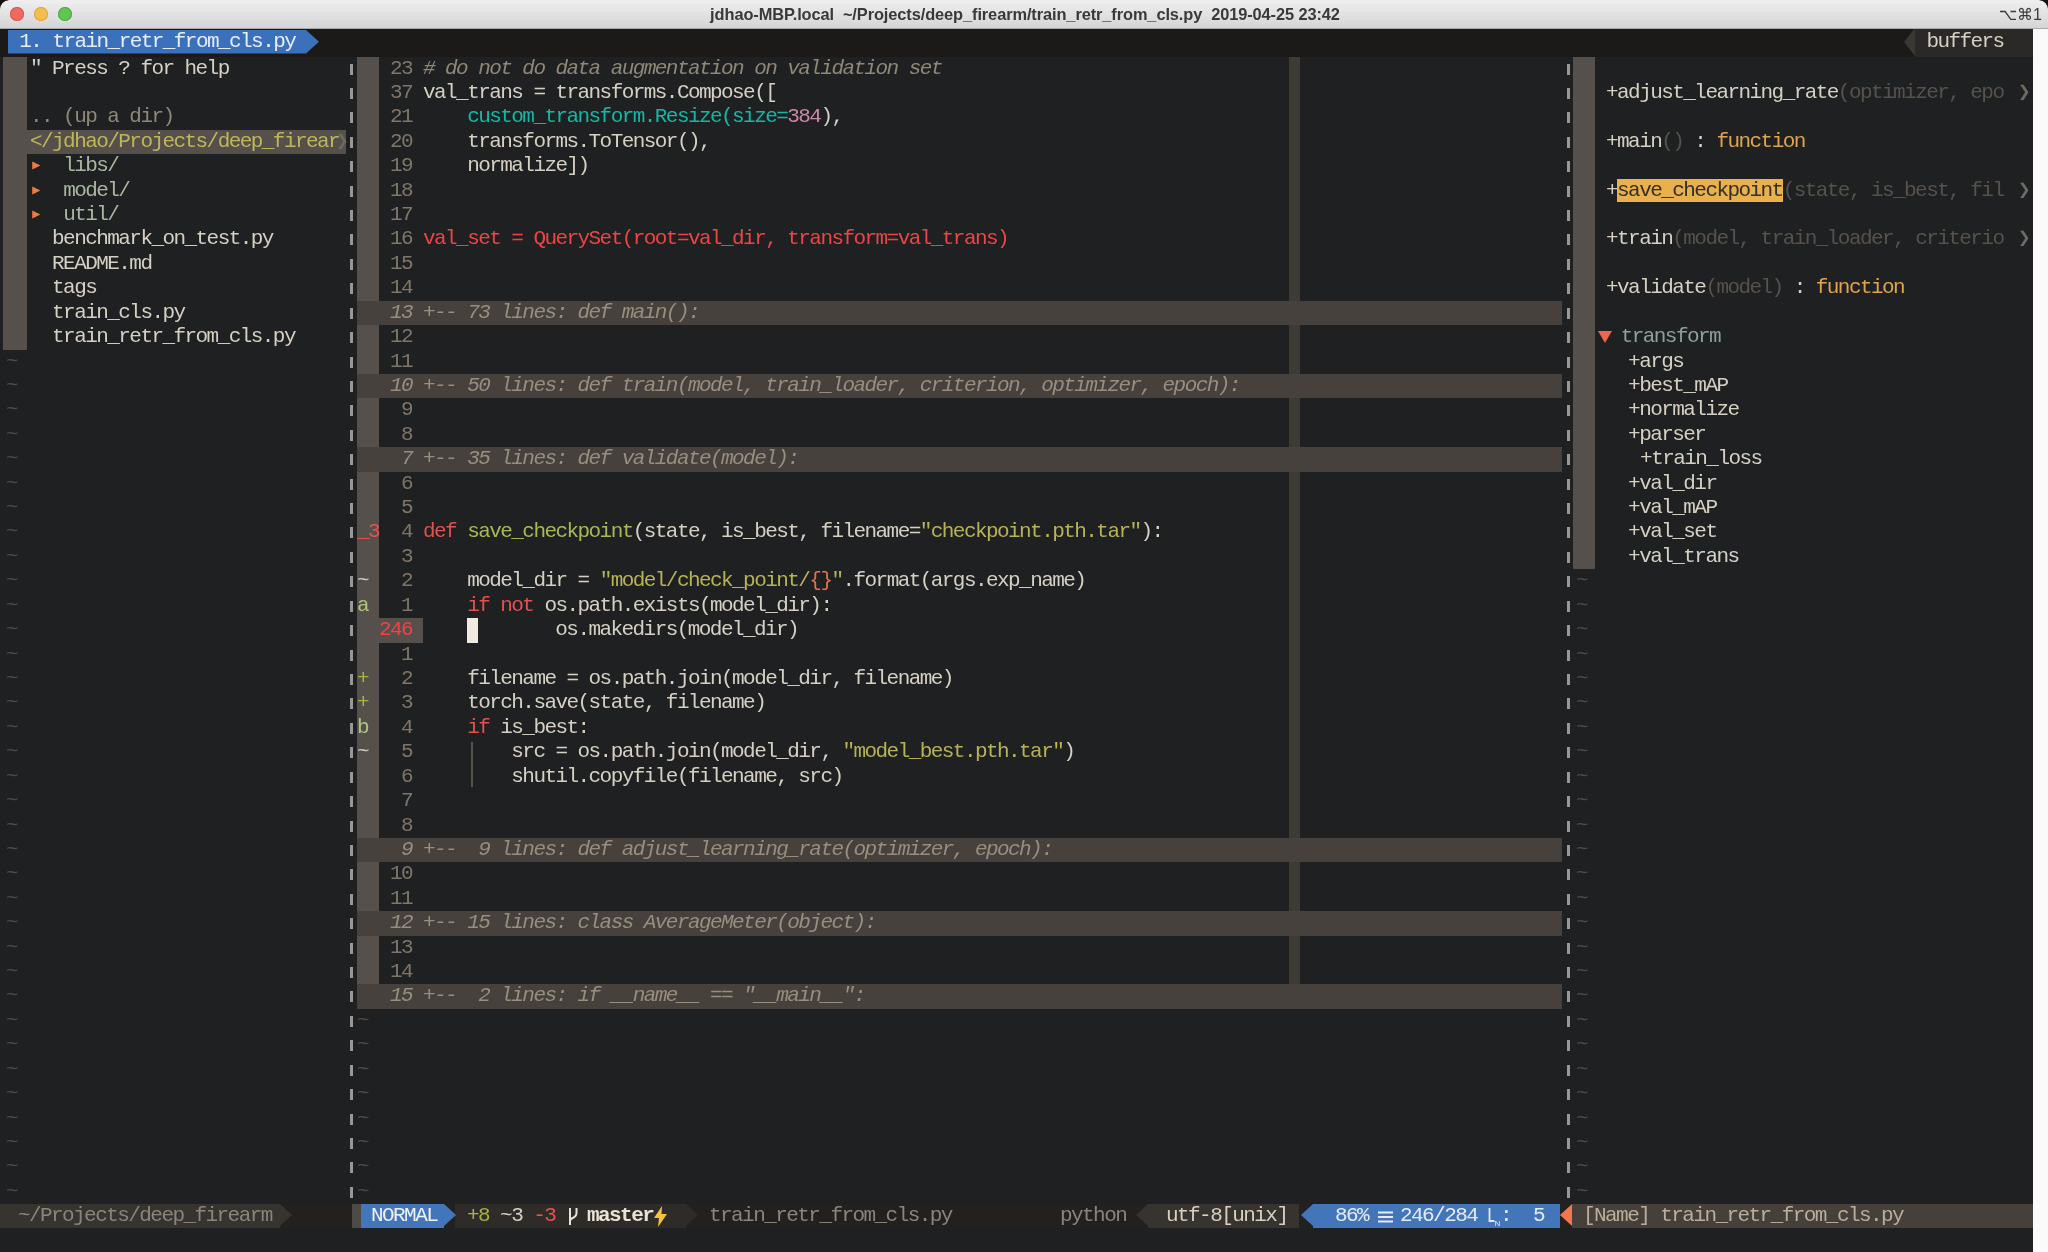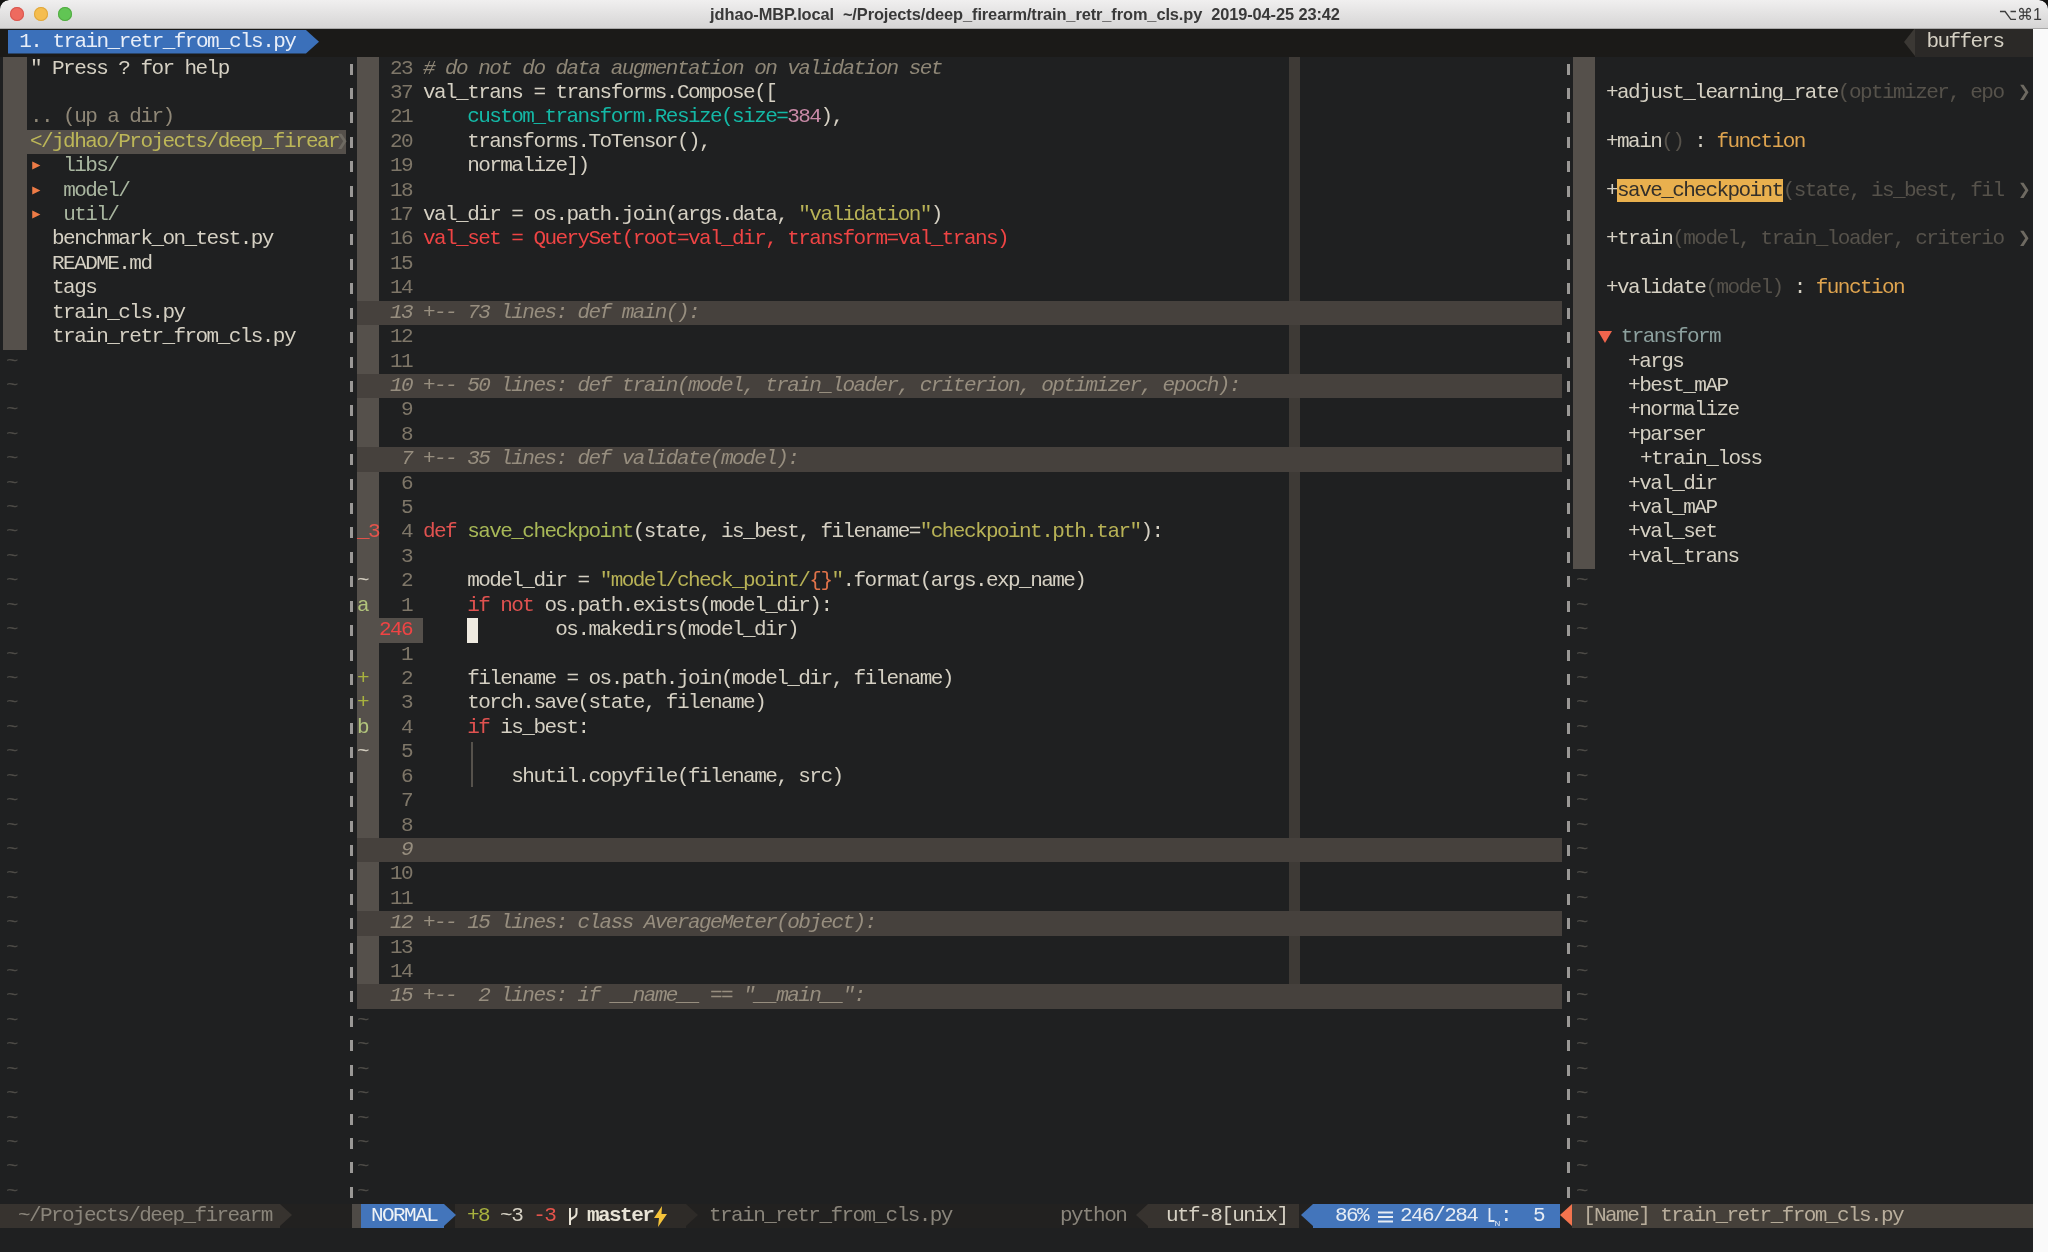--- a/index.html
+++ b/index.html
@@ -69,21 +69,20 @@
 <div class="m" style="left:357.00px;top:80.92px;width:55px;text-align:right;"><span style="color:#7e7668;">37</span></div>
 <div class="m" style="left:423.00px;top:80.92px;"><span style="color:#d5d0c3;">val_trans = transforms.Compose([</span></div>
 <div class="m" style="left:357.00px;top:105.34px;width:55px;text-align:right;"><span style="color:#7e7668;">21</span></div>
 <div class="m" style="left:423.00px;top:105.34px;"><span style="color:#14b8a6;">    custom_transform.Resize(size=</span><span style="color:#c789a6;">384</span><span style="color:#d5d0c3;">),</span></div>
 <div class="m" style="left:357.00px;top:129.76px;width:55px;text-align:right;"><span style="color:#7e7668;">20</span></div>
 <div class="m" style="left:423.00px;top:129.76px;"><span style="color:#d5d0c3;">    transforms.ToTensor(),</span></div>
 <div class="m" style="left:357.00px;top:154.18px;width:55px;text-align:right;"><span style="color:#7e7668;">19</span></div>
 <div class="m" style="left:423.00px;top:154.18px;"><span style="color:#d5d0c3;">    normalize])</span></div>
 <div class="m" style="left:357.00px;top:178.60px;width:55px;text-align:right;"><span style="color:#7e7668;">18</span></div>
 <div class="m" style="left:357.00px;top:203.02px;width:55px;text-align:right;"><span style="color:#7e7668;">17</span></div>
-<div class="m" style="left:423.00px;top:203.02px;"><span style="color:#d5d0c3;">val_dir = os.path.join(args.data, </span><span style="color:#b8b256;">"validation"</span><span style="color:#d5d0c3;">)</span></div>
 <div class="m" style="left:357.00px;top:227.44px;width:55px;text-align:right;"><span style="color:#7e7668;">16</span></div>
 <div class="m" style="left:423.00px;top:227.44px;"><span style="color:#ef4444;">val_set = QuerySet(root=val_dir, transform=val_trans)</span></div>
 <div class="m" style="left:357.00px;top:251.86px;width:55px;text-align:right;"><span style="color:#7e7668;">15</span></div>
 <div class="m" style="left:357.00px;top:276.28px;width:55px;text-align:right;"><span style="color:#7e7668;">14</span></div>
 <div style="position:absolute;left:357.00px;top:300.70px;width:1205.00px;height:24.42px;background:#46413d;"></div>
 <div class="m" style="left:357.00px;top:300.70px;width:55px;text-align:right;"><span style="color:#978e7f;font-style:italic;">13</span></div>
 <div class="m" style="left:423.00px;top:300.70px;"><span style="color:#978e7f;font-style:italic;">+-- 73 lines: def main():</span></div>
 <div class="m" style="left:357.00px;top:325.12px;width:55px;text-align:right;"><span style="color:#7e7668;">12</span></div>
 <div class="m" style="left:357.00px;top:349.54px;width:55px;text-align:right;"><span style="color:#7e7668;">11</span></div>
 <div style="position:absolute;left:357.00px;top:373.96px;width:1205.00px;height:24.42px;background:#46413d;"></div>
@@ -114,27 +113,29 @@
 <div class="m" style="left:357.00px;top:667.00px;width:55px;text-align:right;"><span style="color:#7e7668;">2</span></div>
 <div class="m" style="left:423.00px;top:667.00px;"><span style="color:#d5d0c3;">    filename = os.path.join(model_dir, filename)</span></div>
 <div class="m" style="left:357.00px;top:667.00px;"><span style="color:#a8b23e;">+</span></div>
 <div class="m" style="left:357.00px;top:691.42px;width:55px;text-align:right;"><span style="color:#7e7668;">3</span></div>
 <div class="m" style="left:423.00px;top:691.42px;"><span style="color:#d5d0c3;">    torch.save(state, filename)</span></div>
 <div class="m" style="left:357.00px;top:691.42px;"><span style="color:#a8b23e;">+</span></div>
 <div class="m" style="left:357.00px;top:715.84px;width:55px;text-align:right;"><span style="color:#7e7668;">4</span></div>
 <div class="m" style="left:423.00px;top:715.84px;"><span style="color:#d5d0c3;">    </span><span style="color:#e05250;">if</span><span style="color:#d5d0c3;"> is_best:</span></div>
 <div class="m" style="left:357.00px;top:715.84px;"><span style="color:#b2c47c;">b</span></div>
 <div class="m" style="left:357.00px;top:740.26px;width:55px;text-align:right;"><span style="color:#7e7668;">5</span></div>
+<div class="m" style="left:423.00px;top:740.26px;"><span style="color:#d5d0c3;">        src = os.path.join(model_dir, </span><span style="color:#b8b256;">"model_best.pth.tar"</span><span style="color:#d5d0c3;">)</span></div>
 <div class="m" style="left:357.00px;top:740.26px;"><span style="color:#d0cabc;">~</span></div>
 <div class="m" style="left:357.00px;top:764.68px;width:55px;text-align:right;"><span style="color:#7e7668;">6</span></div>
 <div class="m" style="left:423.00px;top:764.68px;"><span style="color:#d5d0c3;">        shutil.copyfile(filename, src)</span></div>
 <div class="m" style="left:357.00px;top:789.10px;width:55px;text-align:right;"><span style="color:#7e7668;">7</span></div>
 <div class="m" style="left:357.00px;top:813.52px;width:55px;text-align:right;"><span style="color:#7e7668;">8</span></div>
 <div style="position:absolute;left:357.00px;top:837.94px;width:1205.00px;height:24.42px;background:#46413d;"></div>
 <div class="m" style="left:357.00px;top:837.94px;width:55px;text-align:right;"><span style="color:#978e7f;font-style:italic;">9</span></div>
+<div class="m" style="left:423.00px;top:837.94px;"><span style="color:#978e7f;font-style:italic;">+--  9 lines: def adjust_learning_rate(optimizer, epoch):</span></div>
 <div class="m" style="left:357.00px;top:862.36px;width:55px;text-align:right;"><span style="color:#7e7668;">10</span></div>
 <div class="m" style="left:357.00px;top:886.78px;width:55px;text-align:right;"><span style="color:#7e7668;">11</span></div>
 <div style="position:absolute;left:357.00px;top:911.20px;width:1205.00px;height:24.42px;background:#46413d;"></div>
 <div class="m" style="left:357.00px;top:911.20px;width:55px;text-align:right;"><span style="color:#978e7f;font-style:italic;">12</span></div>
 <div class="m" style="left:423.00px;top:911.20px;"><span style="color:#978e7f;font-style:italic;">+-- 15 lines: class AverageMeter(object):</span></div>
 <div class="m" style="left:357.00px;top:935.62px;width:55px;text-align:right;"><span style="color:#7e7668;">13</span></div>
 <div class="m" style="left:357.00px;top:960.04px;width:55px;text-align:right;"><span style="color:#7e7668;">14</span></div>
 <div style="position:absolute;left:357.00px;top:984.46px;width:1205.00px;height:24.42px;background:#46413d;"></div>
 <div class="m" style="left:357.00px;top:984.46px;width:55px;text-align:right;"><span style="color:#978e7f;font-style:italic;">15</span></div>
 <div class="m" style="left:423.00px;top:984.46px;"><span style="color:#978e7f;font-style:italic;">+--  2 lines: if __name__ == "__main__":</span></div>

